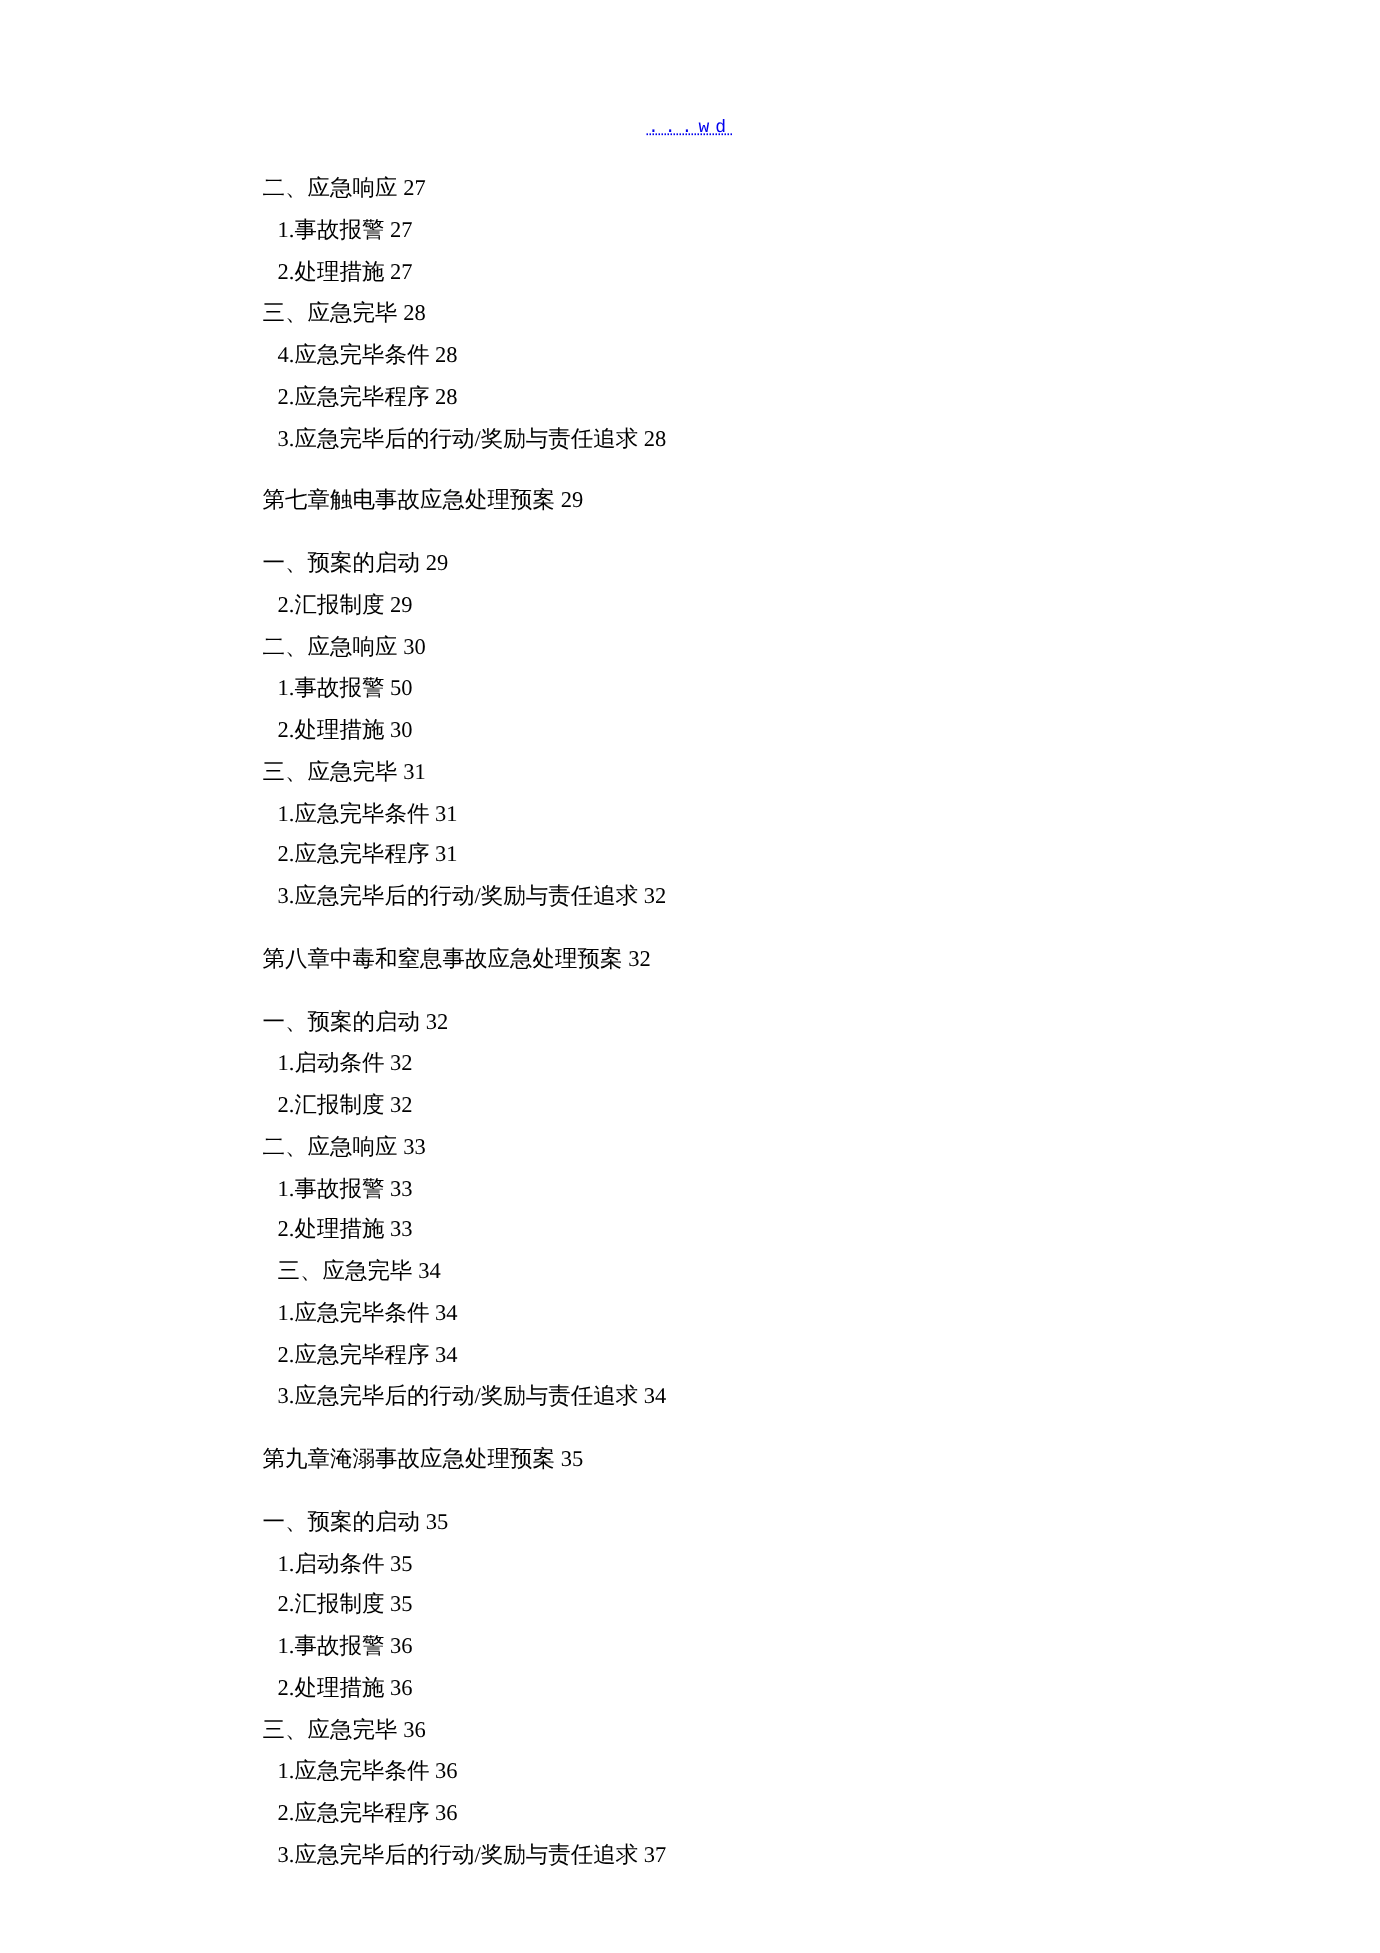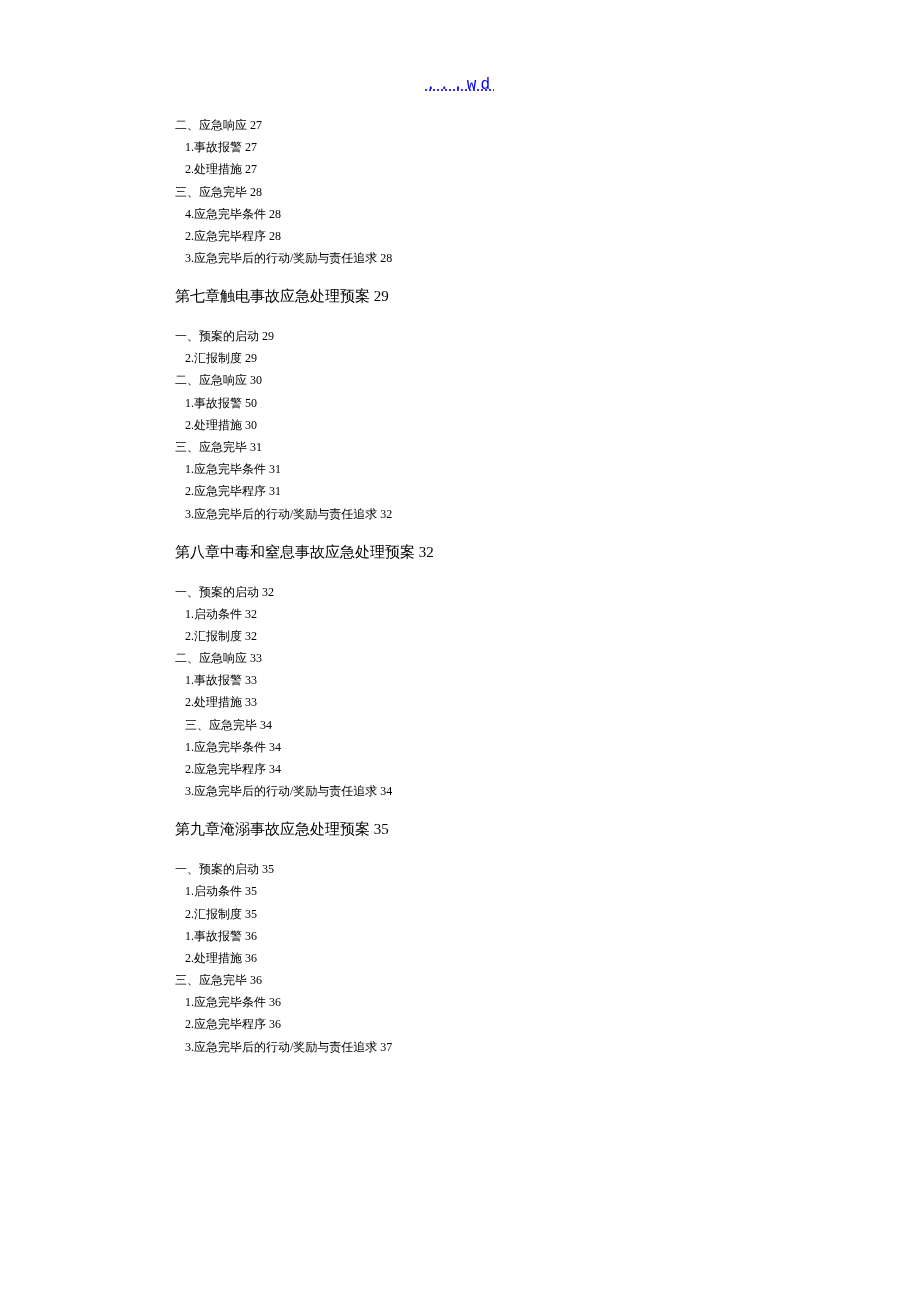--- a/index.html
+++ b/index.html
@@ -14,26 +14,26 @@
       padding: 75px 175px 40px 175px;
     }
     .header-link {
       text-align: center;
       margin-bottom: 20px;
     }
     .header-link a {
       color: #0000ee;
       text-decoration: underline;
       text-decoration-style: dotted;
-      font-size: 16px;
+      font-size: 12px;
       font-family: "Courier New", monospace;
       letter-spacing: 4px;
     }
     .toc-line {
-      font-size: 12px;
+      font-size: 15px;
       line-height: 1.85;
       color: #000;
       white-space: nowrap;
     }
     .toc-line.indent {
       padding-left: 10px;
     }
     .chapter-heading {
       text-align: left;
       font-size: 15px;

